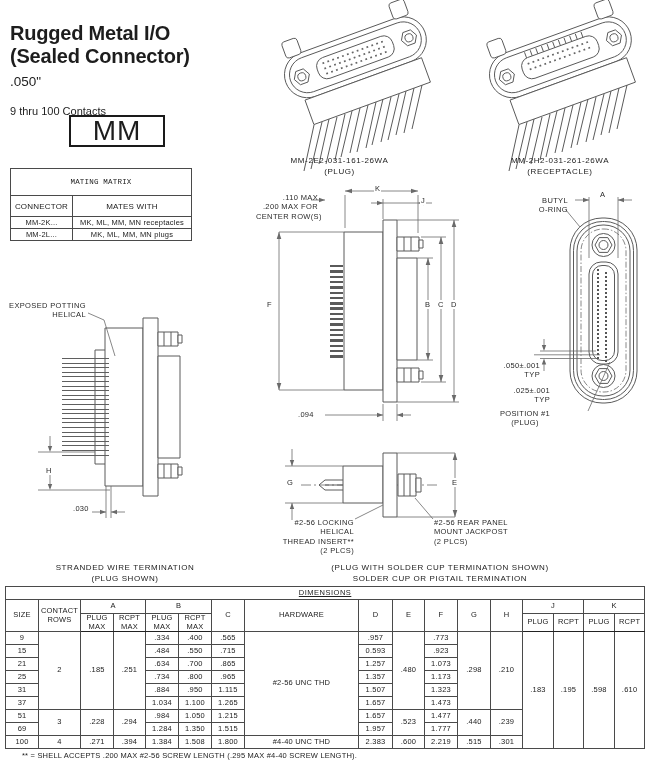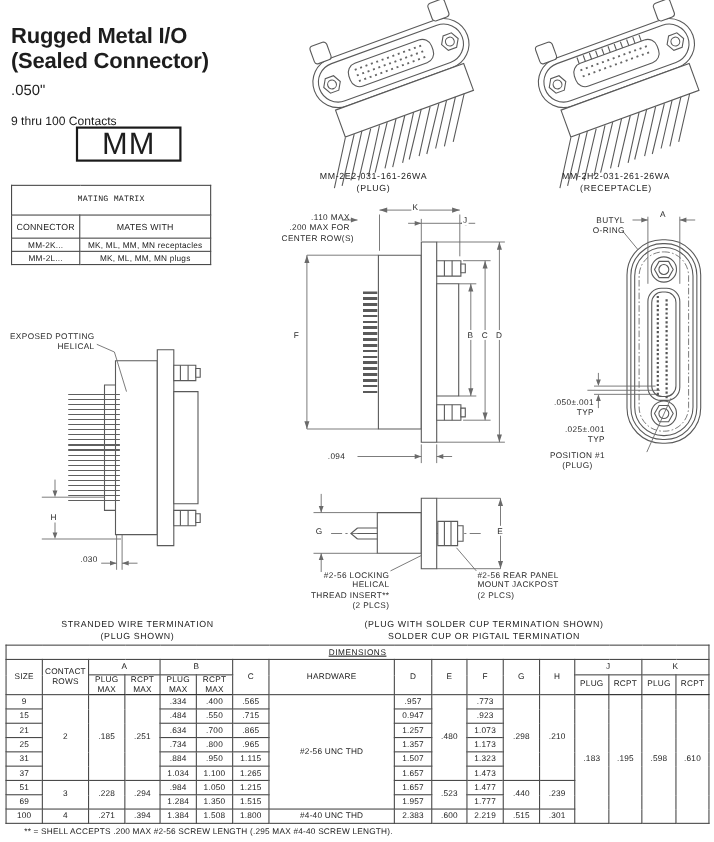--- a/index.html
+++ b/index.html
@@ -363,21 +363,21 @@
       <td rowspan="9">.183</td>
       <td rowspan="9">.195</td>
       <td rowspan="9">.598</td>
       <td rowspan="9">.610</td>
     </tr>
     <tr>
       <td>15</td>
       <td>.484</td>
       <td>.550</td>
       <td>.715</td>
-      <td>0.947</td>
+      <td>0.593</td>
       <td>.923</td>
     </tr>
     <tr>
       <td>21</td>
       <td>.634</td>
       <td>.700</td>
       <td>.865</td>
       <td>1.257</td>
       <td>1.073</td>
     </tr>

